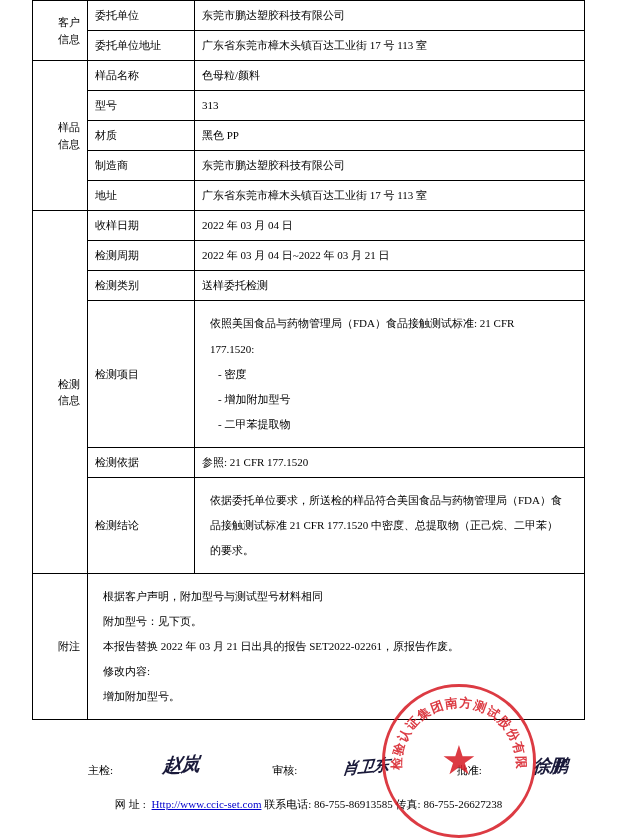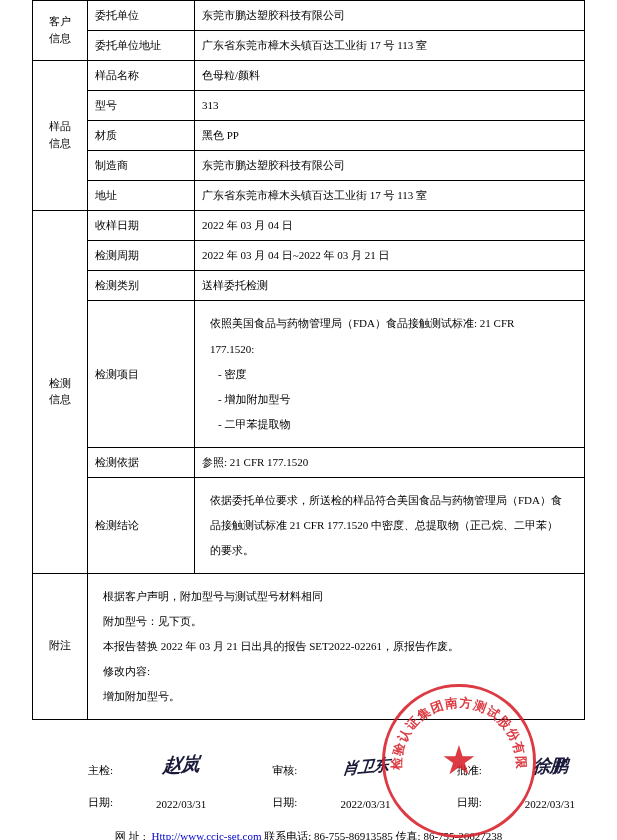--- a/index.html
+++ b/index.html
@@ -66,24 +66,23 @@
   }
   table.main td {
     border: 1px solid #000;
     padding: 6px 7px;
     vertical-align: middle;
     font-size: 11px;
     line-height: 1.55;
   }
   td.sec {
     width: 40px;
-    text-align: center;
+    text-align: right;
     vertical-align: middle;
     padding: 4px 2px;
-    font-family: Liberation Mono, monospace;
   }
   td.sec .two-line { line-height: 1.5; }
   td.key {
     width: 92px;
     vertical-align: middle;
   }
   td.val {
     vertical-align: middle;
   }
   .pitem { margin: 8px; }
@@ -304,28 +303,20 @@
         </td>
         <td class="sig-label">审核:</td>
         <td class="sig-value">
           <span class="hand h2">肖卫东</span>
         </td>
         <td class="sig-label">批准:</td>
         <td class="sig-value">
           <span class="hand h3">徐鹏</span>
         </td>
       </tr>
-      <tr>
-        <td class="sig-label">日期:</td>
-        <td class="date-value">2022/03/31</td>
-        <td class="sig-label">日期:</td>
-        <td class="date-value">2022/03/31</td>
-        <td class="sig-label">日期:</td>
-        <td class="date-value">2022/03/31</td>
-      </tr>
     </tbody>
       </table>
 
     <div class="stamp">
       <div class="arc">
         <svg width="148" height="148" viewBox="0 0 148 148">
           <defs>
             <path id="arcpath" d="M 16 78 A 58 58 0 0 1 132 78"></path>
           </defs>
           <text font-family="Liberation Serif, serif" font-size="12.5" font-weight="bold" fill="#d8202a" letter-spacing="1.2">

